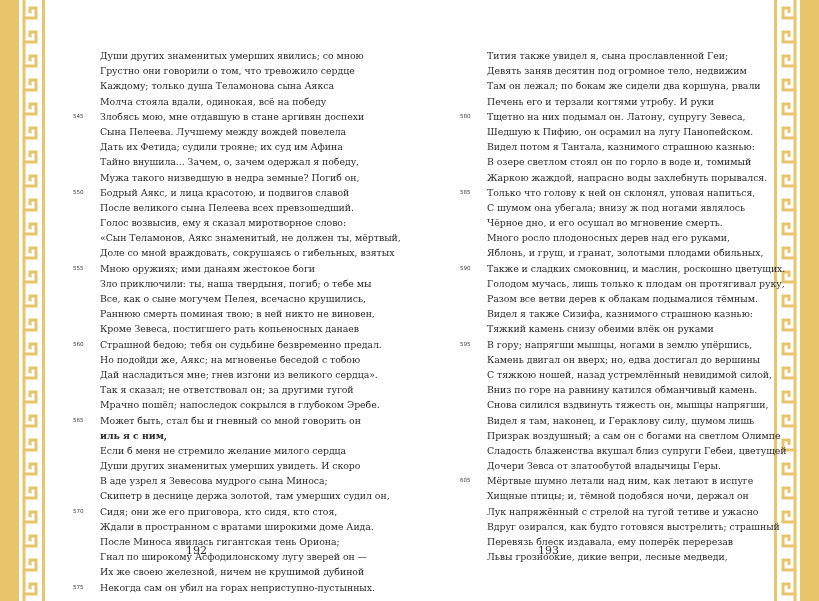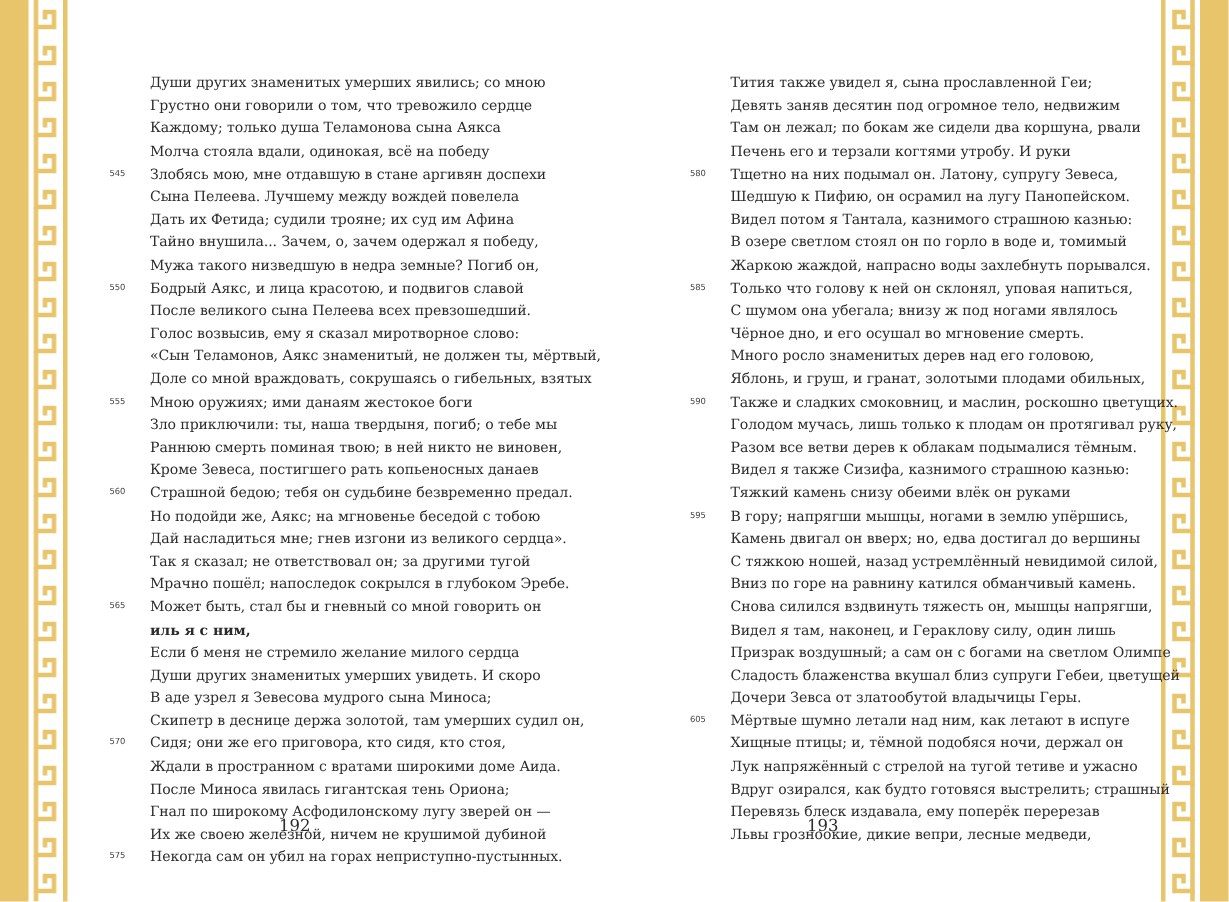--- a/index.html
+++ b/index.html
@@ -74,20 +74,21 @@
     <div class="line"><span>Дать их Фетида; судили трояне; их суд им Афина</span></div>
     <div class="line"><span>Тайно внушила... Зачем, о, зачем одержал я победу,</span></div>
     <div class="line"><span>Мужа такого низведшую в недра земные? Погиб он,</span></div>
     <div class="line"><span class="num">550</span><span>Бодрый Аякс, и лица красотою, и подвигов славой</span></div>
     <div class="line"><span>После великого сына Пелеева всех превзошедший.</span></div>
     <div class="line"><span>Голос возвысив, ему я сказал миротворное слово:</span></div>
     <div class="line"><span>«Сын Теламонов, Аякс знаменитый, не должен ты, мёртвый,</span></div>
     <div class="line"><span>Доле со мной враждовать, сокрушаясь о гибельных, взятых</span></div>
     <div class="line"><span class="num">555</span><span>Мною оружиях; ими данаям жестокое боги</span></div>
     <div class="line"><span>Зло приключили: ты, наша твердыня, погиб; о тебе мы</span></div>
+    <div class="line"><span>Все, как о сыне могучем Пелея, всечасно крушились,</span></div>
     <div class="line"><span>Раннюю смерть поминая твою; в ней никто не виновен,</span></div>
     <div class="line"><span>Кроме Зевеса, постигшего рать копьеносных данаев</span></div>
     <div class="line"><span class="num">560</span><span>Страшной бедою; тебя он судьбине безвременно предал.</span></div>
     <div class="line"><span>Но подойди же, Аякс; на мгновенье беседой с тобою</span></div>
     <div class="line"><span>Дай насладиться мне; гнев изгони из великого сердца».</span></div>
     <div class="line"><span>Так я сказал; не ответствовал он; за другими тугой</span></div>
     <div class="line"><span>Мрачно пошёл; напоследок сокрылся в глубоком Эребе.</span></div>
     <div class="line"><span class="num">565</span><span>Может быть, стал бы и гневный со мной говорить он</span></div>
     <div class="line right-align"><span>иль я с ним,</span></div>
     <div class="line"><span>Если б меня не стремило желание милого сердца</span></div>
@@ -107,33 +108,33 @@
     <div class="line"><span>Там он лежал; по бокам же сидели два коршуна, рвали</span></div>
     <div class="line"><span>Печень его и терзали когтями утробу. И руки</span></div>
     <div class="line"><span class="num">580</span><span>Тщетно на них подымал он. Латону, супругу Зевеса,</span></div>
     <div class="line"><span>Шедшую к Пифию, он осрамил на лугу Панопейском.</span></div>
     <div class="line"><span>Видел потом я Тантала, казнимого страшною казнью:</span></div>
     <div class="line"><span>В озере светлом стоял он по горло в воде и, томимый</span></div>
     <div class="line"><span>Жаркою жаждой, напрасно воды захлебнуть порывался.</span></div>
     <div class="line"><span class="num">585</span><span>Только что голову к ней он склонял, уповая напиться,</span></div>
     <div class="line"><span>С шумом она убегала; внизу ж под ногами являлось</span></div>
     <div class="line"><span>Чёрное дно, и его осушал во мгновение смерть.</span></div>
-    <div class="line"><span>Много росло знаменитых дерев над его головою,</span></div>
+    <div class="line"><span>Много росло плодоносных дерев над его руками,</span></div>
     <div class="line"><span>Яблонь, и груш, и гранат, золотыми плодами обильных,</span></div>
     <div class="line"><span class="num">590</span><span>Также и сладких смоковниц, и маслин, роскошно цветущих.</span></div>
     <div class="line"><span>Голодом мучась, лишь только к плодам он протягивал руку,</span></div>
     <div class="line"><span>Разом все ветви дерев к облакам подымалися тёмным.</span></div>
     <div class="line"><span>Видел я также Сизифа, казнимого страшною казнью:</span></div>
     <div class="line"><span>Тяжкий камень снизу обеими влёк он руками</span></div>
     <div class="line"><span class="num">595</span><span>В гору; напрягши мышцы, ногами в землю упёршись,</span></div>
     <div class="line"><span>Камень двигал он вверх; но, едва достигал до вершины</span></div>
     <div class="line"><span>С тяжкою ношей, назад устремлённый невидимой силой,</span></div>
     <div class="line"><span>Вниз по горе на равнину катился обманчивый камень.</span></div>
     <div class="line"><span>Снова силился вздвинуть тяжесть он, мышцы напрягши,</span></div>
-    <div class="line"><span>Видел я там, наконец, и Гераклову силу, один лишь</span></div>
+    <div class="line"><span>Видел я там, наконец, и Гераклову силу, шумом лишь</span></div>
     <div class="line"><span>Призрак воздушный; а сам он с богами на светлом Олимпе</span></div>
     <div class="line"><span>Сладость блаженства вкушал близ супруги Гебеи, цветущей</span></div>
     <div class="line"><span>Дочери Зевса от златообутой владычицы Геры.</span></div>
     <div class="line"><span class="num">605</span><span>Мёртвые шумно летали над ним, как летают в испуге</span></div>
     <div class="line"><span>Хищные птицы; и, тёмной подобяся ночи, держал он</span></div>
     <div class="line"><span>Лук напряжённый с стрелой на тугой тетиве и ужасно</span></div>
     <div class="line"><span>Вдруг озирался, как будто готовяся выстрелить; страшный</span></div>
     <div class="line"><span>Перевязь блеск издавала, ему поперёк перерезав</span></div>
     <div class="line"><span>Львы грозноокие, дикие вепри, лесные медведи,</span></div>
   </div>

